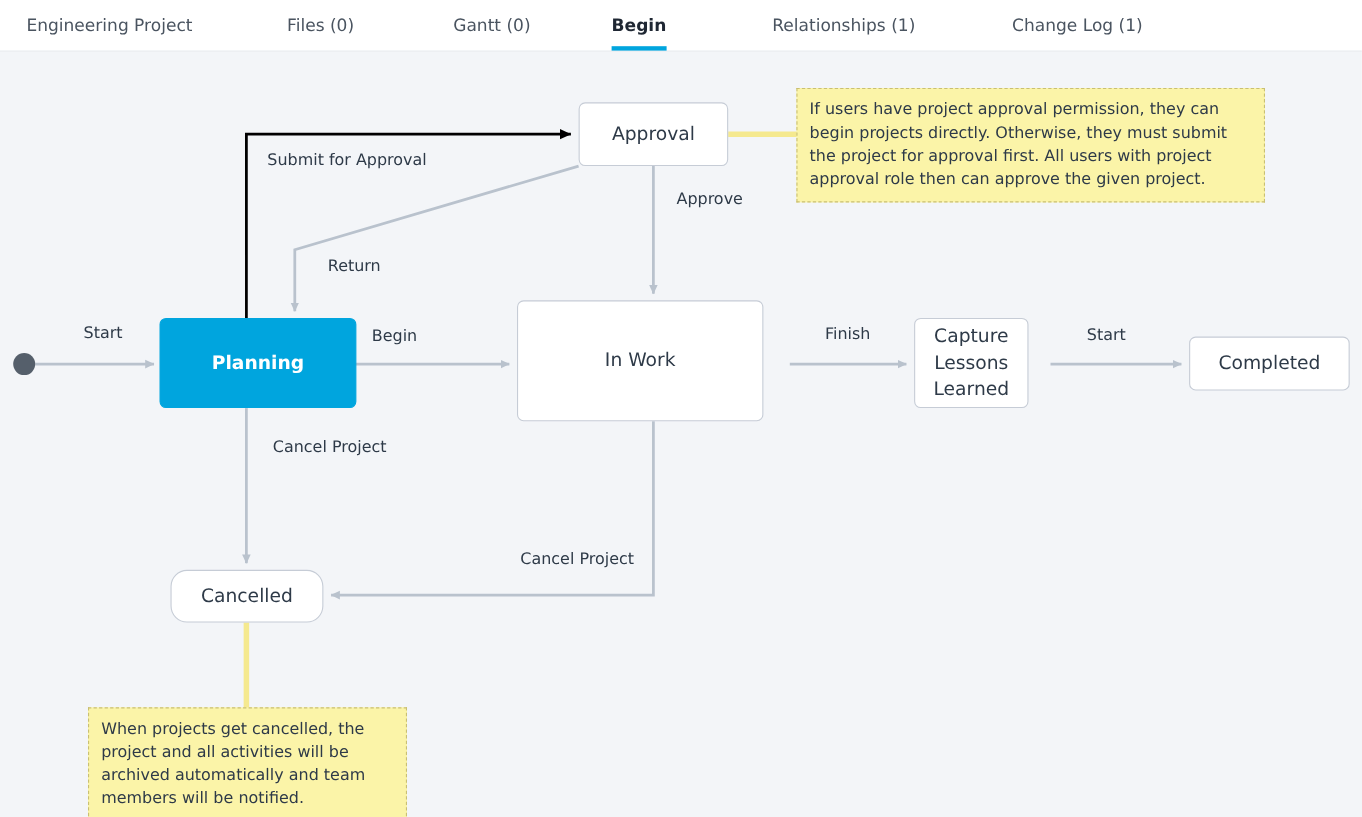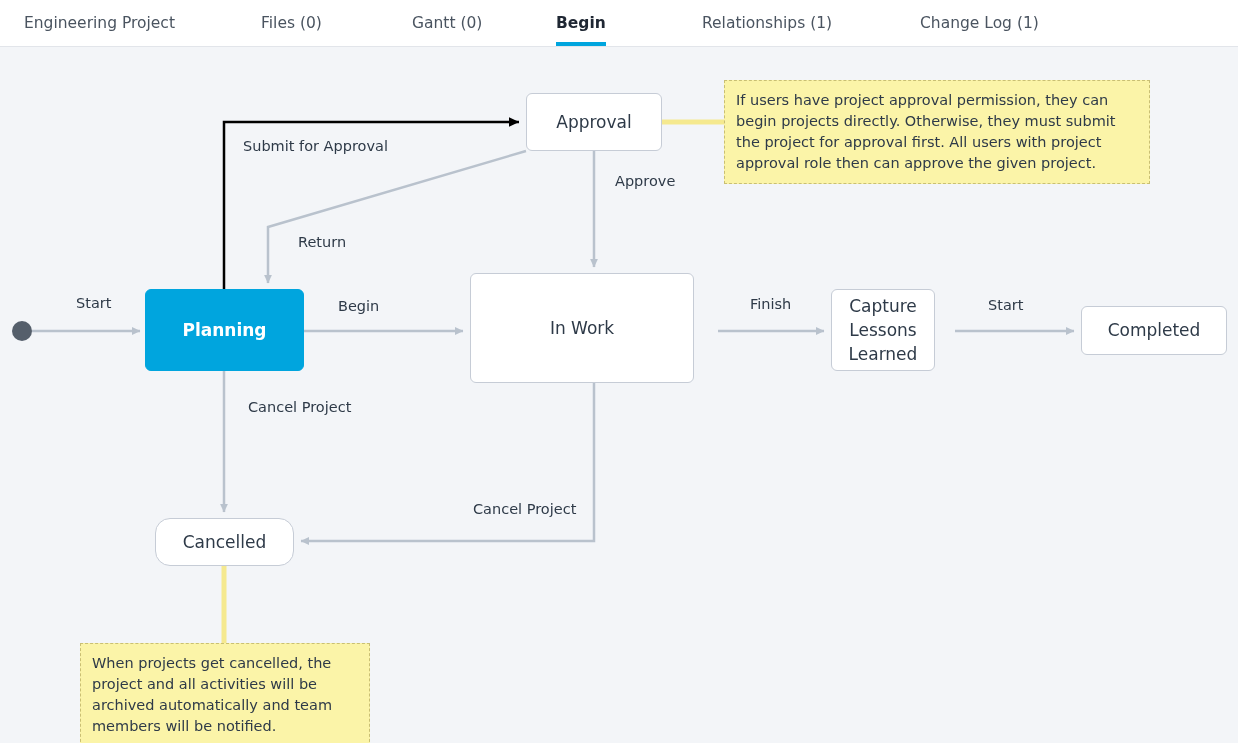--- a/index.html
+++ b/index.html
@@ -161,21 +161,21 @@
 
     <path d="M718,284 L824,284" stroke="#b9c2cd" stroke-width="2.5" fill="none" marker-end="url(#arrow-grey)"></path>
 
     <path d="M955,284 L1074,284" stroke="#b9c2cd" stroke-width="2.5" fill="none" marker-end="url(#arrow-grey)"></path>
 
     <path d="M224,324 L224,465" stroke="#b9c2cd" stroke-width="2.5" fill="none" marker-end="url(#arrow-grey)"></path>
 
     <path d="M594,336 L594,494 L301,494" stroke="#b9c2cd" stroke-width="2.5" fill="none" marker-end="url(#arrow-grey)"></path>
   </svg>
 
-  <div class="node accent" style="left:145px; top:242px; width:159px; height:82px;">
+  <div class="node accent" style="left:145px; top:242px; width:179px; height:82px;">
     <span>Planning</span>
   </div>
 
   <div class="node" style="left:526px; top:46px; width:136px; height:58px;">
     <span>Approval</span>
   </div>
 
   <div class="node" style="left:470px; top:226px; width:224px; height:110px;">
     <span>In Work</span>
   </div>

